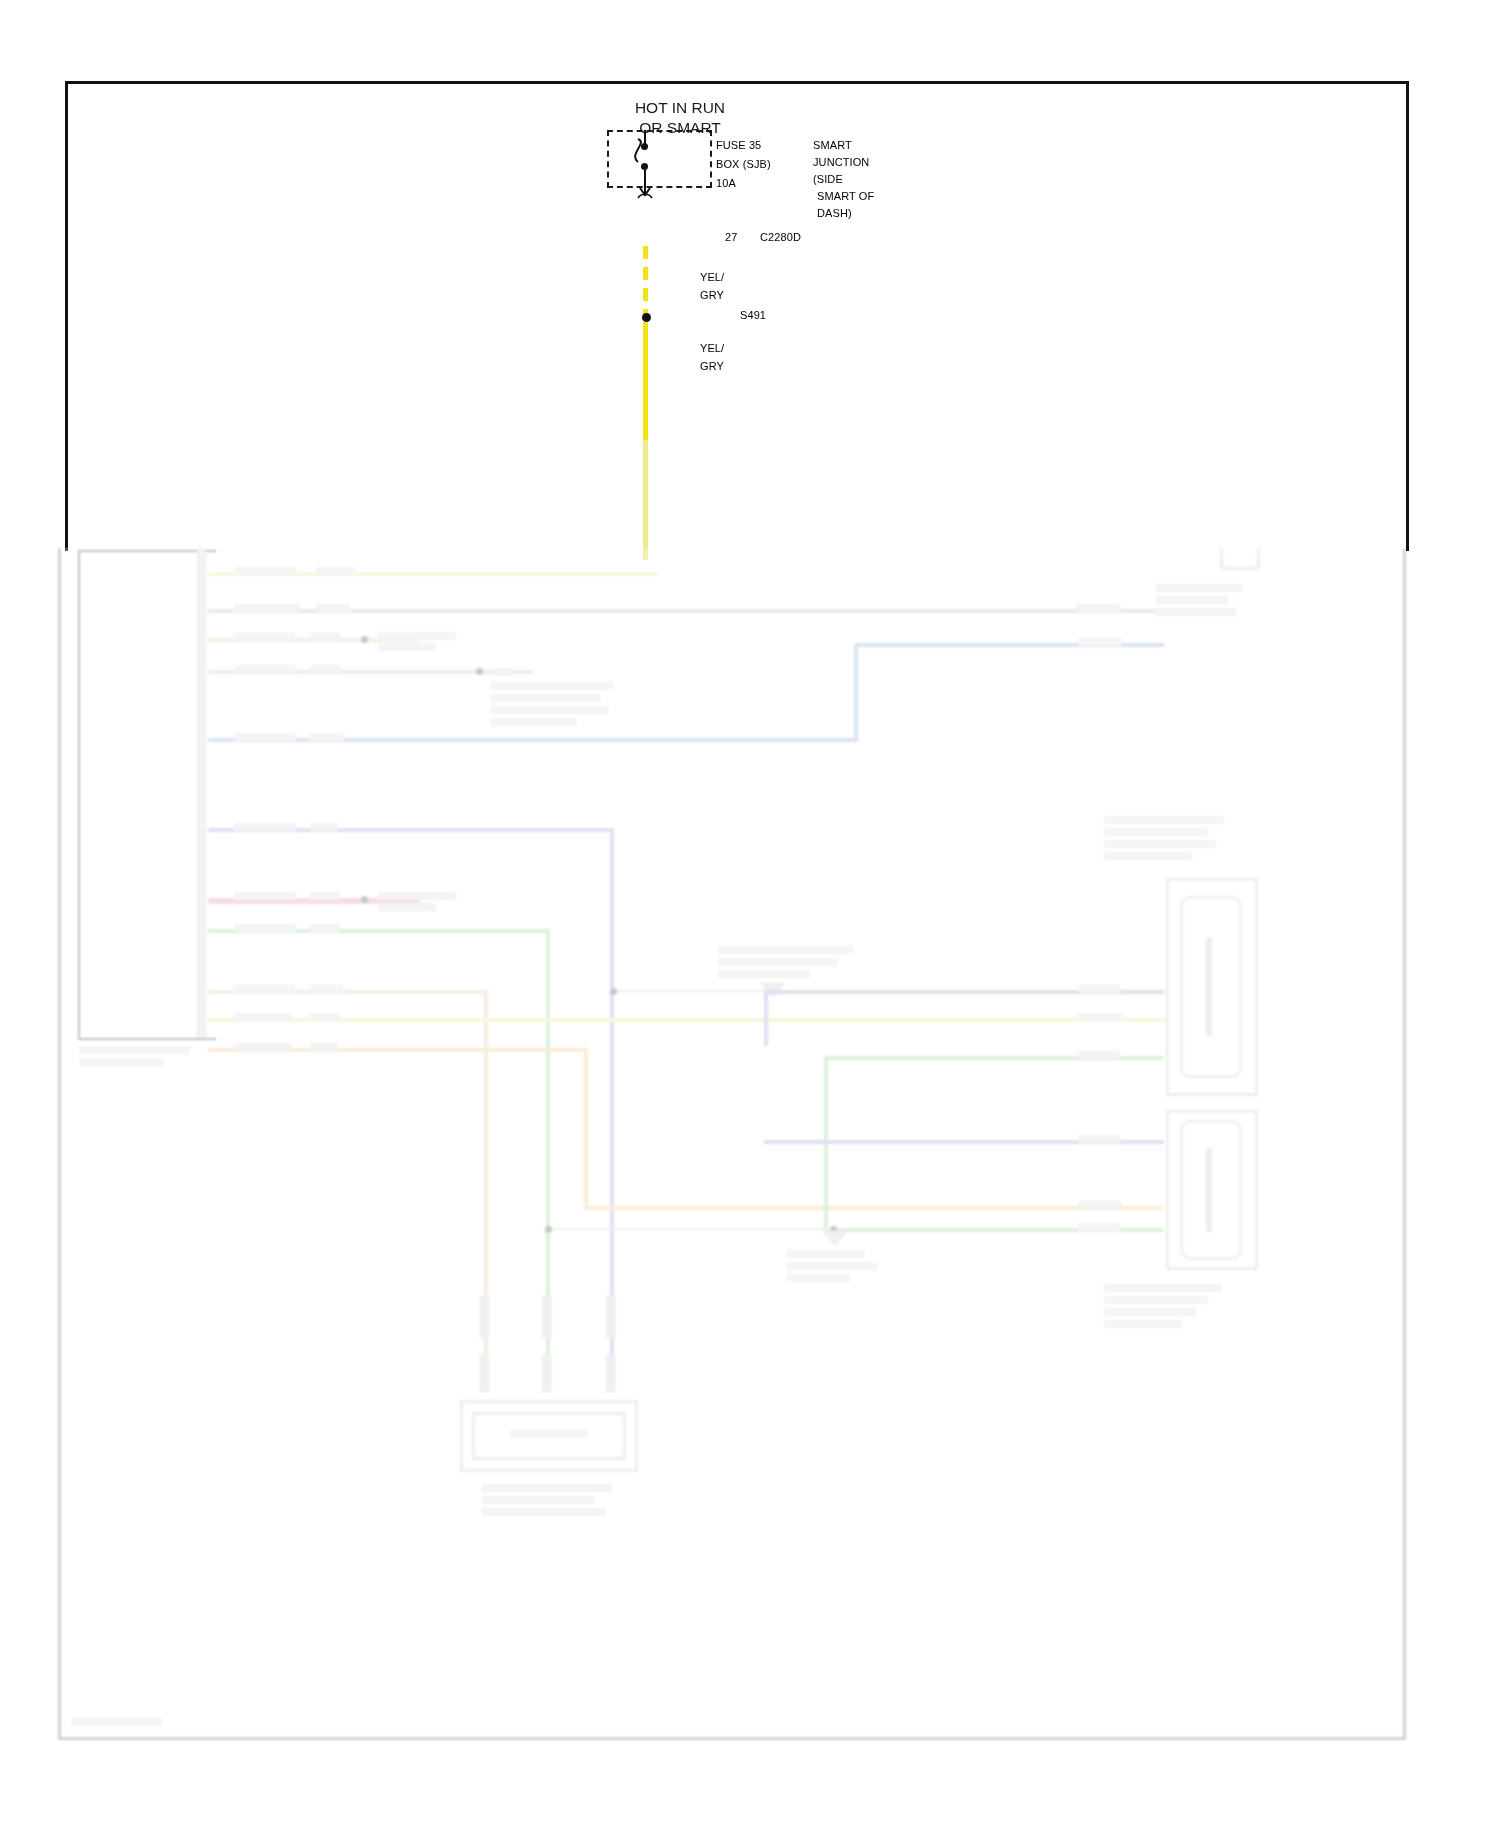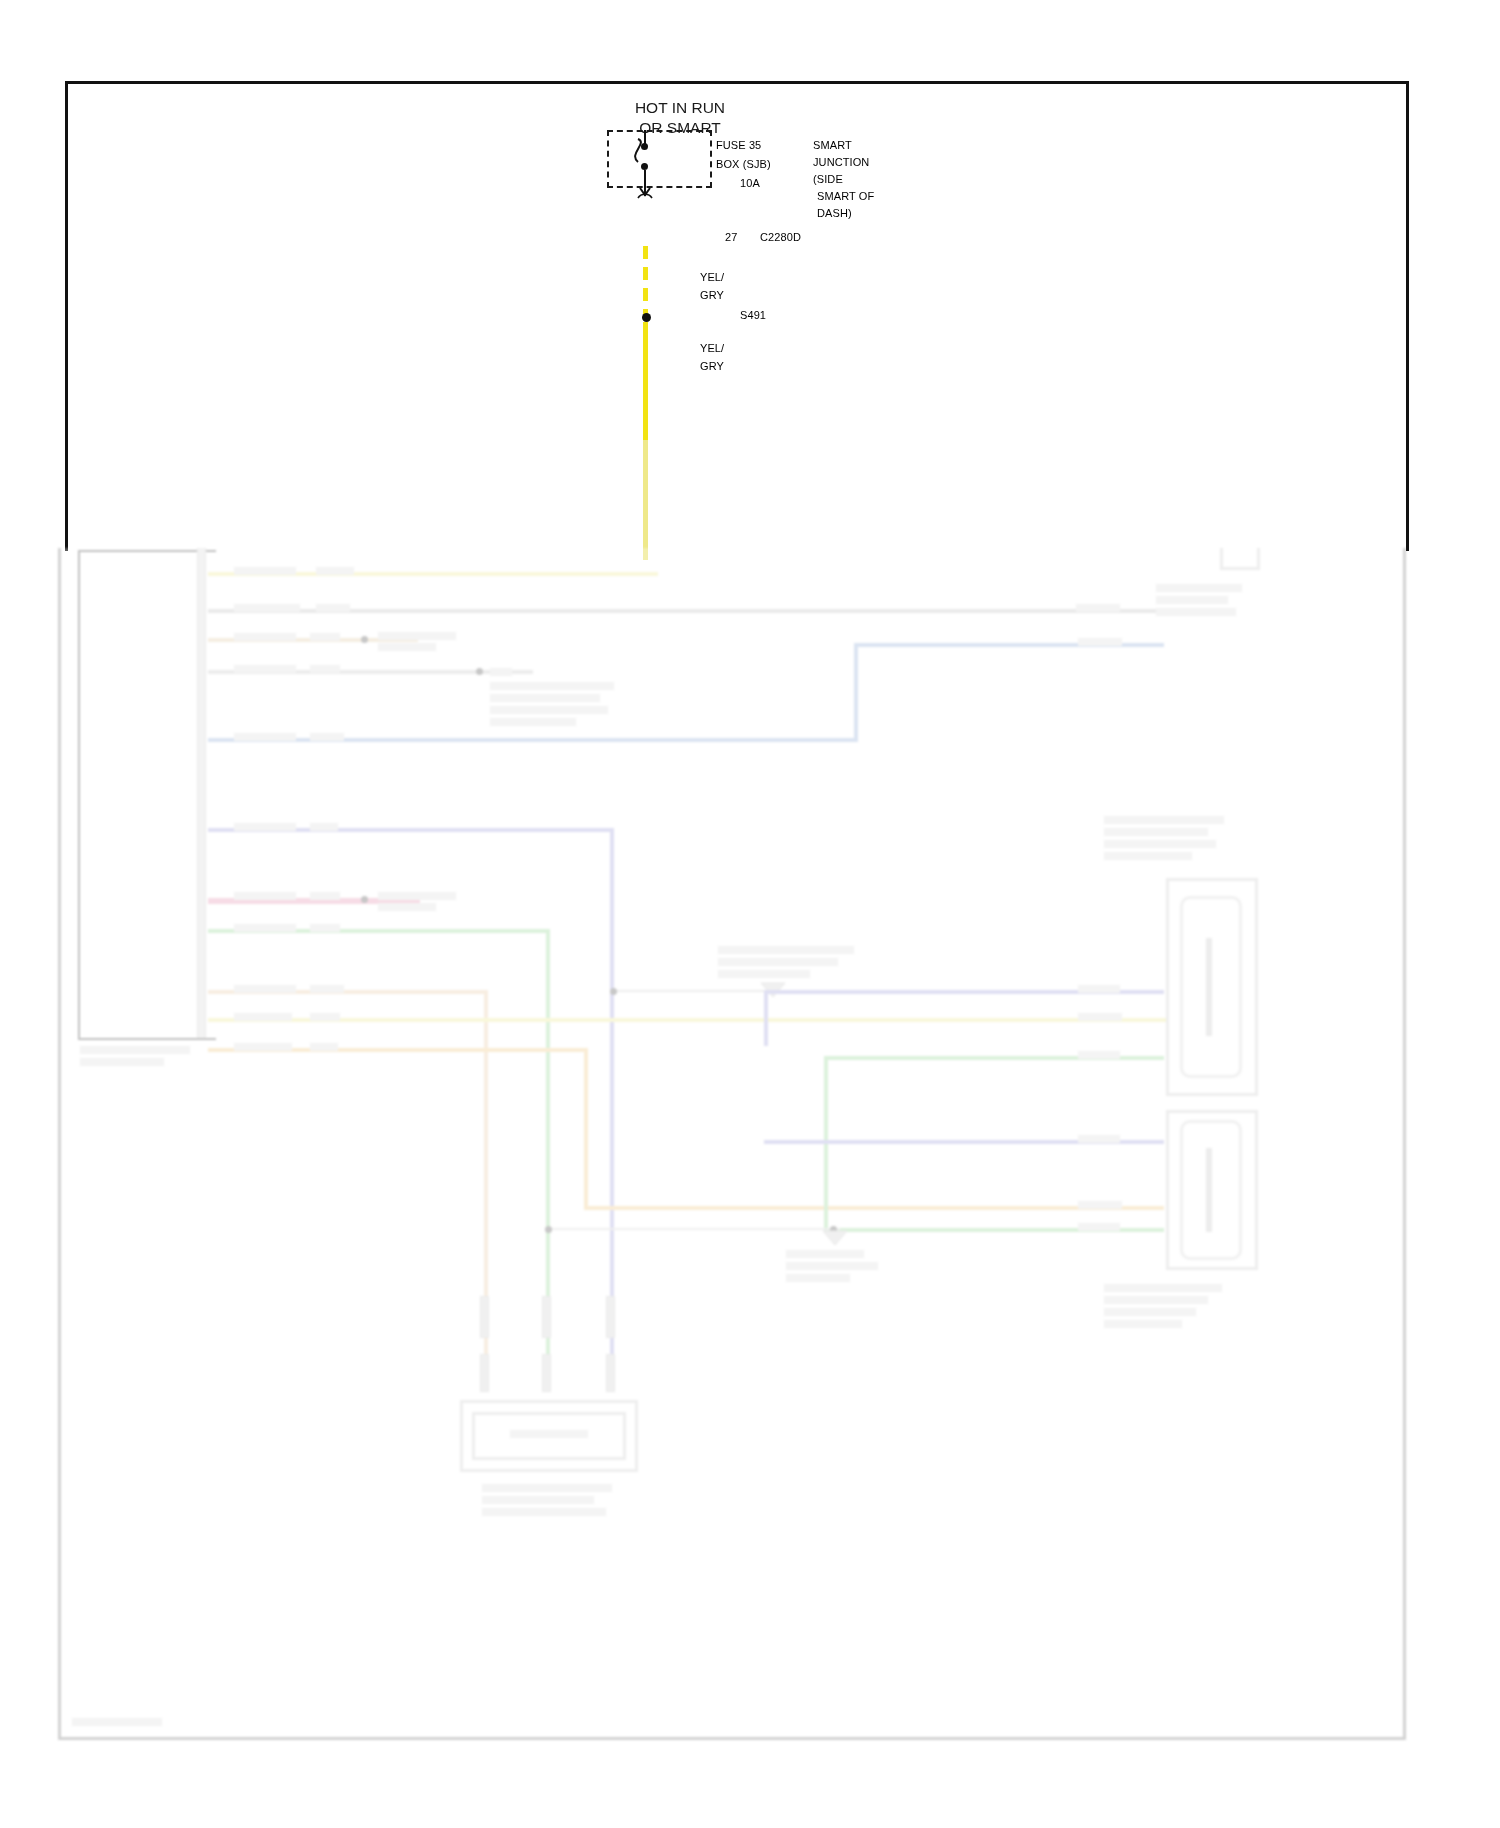--- a/index.html
+++ b/index.html
@@ -232,21 +232,21 @@
   <div class="blk-v" style="left:644px; top:170px; height:26px;"></div>
 
   <svg class="conn-cup" width="24" height="22" viewBox="0 0 24 22" style="left:633px; top:180px;">
     <path d="M12 0 L12 13" stroke="#111111" stroke-width="2" fill="none"></path>
     <path d="M7 8 L12 15 L17 8" stroke="#111111" stroke-width="2" fill="none"></path>
     <path d="M5 18 C 8 13, 16 13, 19 18" stroke="#111111" stroke-width="1.6" fill="none"></path>
   </svg>
 
   <div class="lbl" style="left:716px; top:138px;">FUSE 35</div>
   <div class="lbl" style="left:716px; top:157px;">BOX (SJB)</div>
-  <div class="lbl" style="left:740px; top:176px;">10A</div>
+  <div class="lbl" style="left:716px; top:176px;">10A</div>
 
   <div class="lbl" style="left:813px; top:138px;">SMART</div>
   <div class="lbl" style="left:813px; top:155px;">JUNCTION</div>
   <div class="lbl" style="left:813px; top:172px;">(SIDE</div>
   <div class="lbl" style="left:817px; top:189px;">SMART OF</div>
   <div class="lbl" style="left:817px; top:206px;">DASH)</div>
 
   <div class="lbl" style="left:725px; top:230px;">27</div>
   <div class="lbl" style="left:760px; top:230px;">C2280D</div>
 

